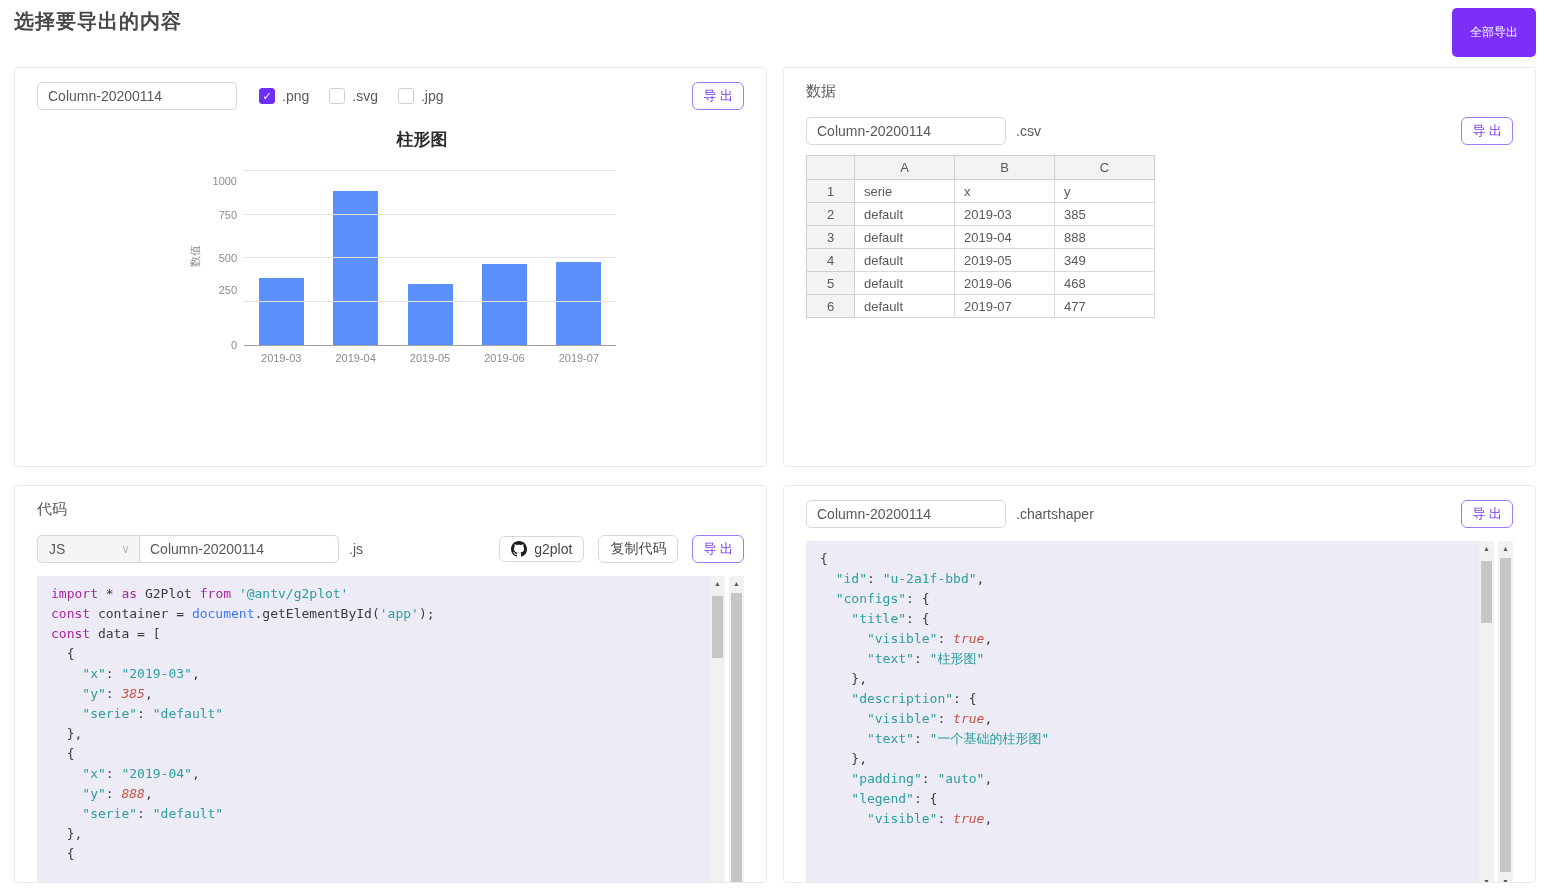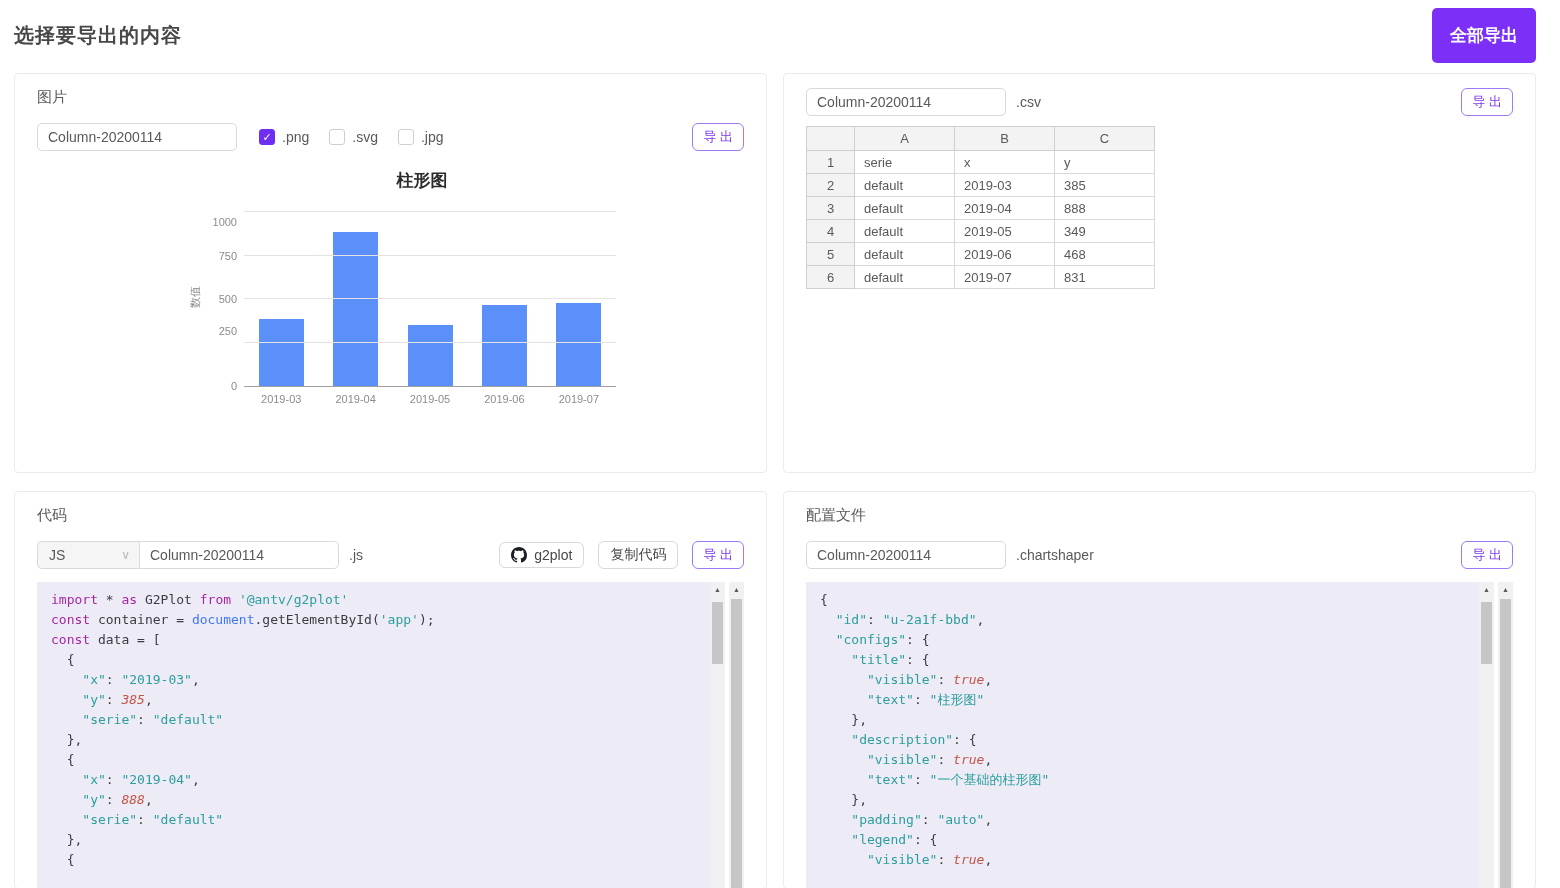--- a/index.html
+++ b/index.html
@@ -1,24 +1,24 @@
 <!DOCTYPE html>
 <html><head>
 <meta charset="utf-8">
 <style>
   * { box-sizing: border-box; }
   html,body { margin:0; padding:0; background:#fff; width:1560px; height:888px; overflow:hidden;
     font-family:"Liberation Sans","DejaVu Sans",sans-serif; }
   .page { padding:0 24px 0 14px; }
 
   
-  .hdr { display:flex; justify-content:space-between; align-items:center; padding:8px 0 10px 0; }
+  .hdr { display:flex; justify-content:space-between; padding:8px 0 10px 0; }
   .hdr h1 { margin:0; font-size:20px; font-weight:600; color:#474747; letter-spacing:1px; }
   .btn-primary { background:#7b2ff7; color:#fff; border:none; border-radius:5px; padding:16px 18px;
-    font-size:17px; cursor:pointer; font-family:inherit;font-weight:bold; }
+    font-size:12px; cursor:pointer; font-family:inherit; }
 
   
   .grid { display:grid; grid-template-columns:1fr 1fr; grid-template-rows:400px 398px; gap:18px 16px; }
   .panel { border:1px solid #ebebeb; border-radius:4px; background:#fff; padding:14px 22px 16px 22px; overflow:hidden; }
   .panel-title { font-size:15px; color:#595959; margin-bottom:16px; }
 
   
   .controls { display:flex; align-items:center; }
   .txt-input { height:28px; width:200px; border:1px solid #d9d9d9; border-radius:5px; padding:0 10px;
     font-size:14px; color:#595959; font-family:inherit; outline:none; }
@@ -92,21 +92,20 @@
 <div class="page">
 
   <div class="hdr">
     <h1>选择要导出的内容</h1>
     <button class="btn-primary">全部导出</button>
   </div>
 
   <div class="grid">
 
     <div class="panel">
-      <div class="panel-title">图片</div>
       <div class="controls">
         <input class="txt-input" value="Column-20200114" style="">
         <div class="formats">
             <label class="fmt">
               <span class="cb on">✓</span>
               <span>.png</span>
             </label>
             <label class="fmt">
               <span class="cb"></span>
               <span>.svg</span>
@@ -161,20 +160,21 @@
                 <div class="xlab">2019-05</div>
                 <div class="xlab">2019-06</div>
                 <div class="xlab">2019-07</div>
               </div>
           </div>
         </div>
       </div>
     </div>
 
     <div class="panel">
+      <div class="panel-title">数据</div>
       <div class="controls">
         <input class="txt-input" value="Column-20200114" style="">
         <span class="ext">.csv</span>
         <button class="btn-outline">导 出</button>
       </div>
       <table class="data-table">
           <thead>
             <tr>
               <th></th>
               <th>A</th>
@@ -210,21 +210,21 @@
             <tr>
               <td class="rn">5</td>
               <td>default</td>
               <td>2019-06</td>
               <td>468</td>
             </tr>
             <tr>
               <td class="rn">6</td>
               <td>default</td>
               <td>2019-07</td>
-              <td>831</td>
+              <td>477</td>
             </tr>
           </tbody>
         </table>
     </div>
 
     <div class="panel">
       <div class="panel-title">代码</div>
       <div class="controls">
         <div class="lang-select">
           <span>JS</span>
@@ -251,21 +251,20 @@
         <div class="sb-gap"></div>
         <div class="sb">
           <div class="ar up">▲</div>
           <div class="thumb t2"></div>
           <div class="ar dn">▼</div>
         </div>
       </div>
     </div>
 
     <div class="panel">
-      <div class="panel-title">配置文件</div>
       <div class="controls">
         <input class="txt-input" value="Column-20200114" style="">
         <span class="ext">.chartshaper</span>
         <button class="btn-outline">导 出</button>
       </div>
       <div class="code-wrap">
         <pre class="code"><div class="cl"><span class="tk-pl">{</span></div><div class="cl"><span class="tk-str">  "id"</span><span class="tk-pl">: </span><span class="tk-str">"u-2a1f-bbd"</span><span class="tk-pl">,</span></div><div class="cl"><span class="tk-str">  "configs"</span><span class="tk-pl">: {</span></div><div class="cl"><span class="tk-str">    "title"</span><span class="tk-pl">: {</span></div><div class="cl"><span class="tk-str">      "visible"</span><span class="tk-pl">: </span><span class="tk-num">true</span><span class="tk-pl">,</span></div><div class="cl"><span class="tk-str">      "text"</span><span class="tk-pl">: </span><span class="tk-str">"柱形图"</span></div><div class="cl"><span class="tk-pl">    },</span></div><div class="cl"><span class="tk-str">    "description"</span><span class="tk-pl">: {</span></div><div class="cl"><span class="tk-str">      "visible"</span><span class="tk-pl">: </span><span class="tk-num">true</span><span class="tk-pl">,</span></div><div class="cl"><span class="tk-str">      "text"</span><span class="tk-pl">: </span><span class="tk-str">"一个基础的柱形图"</span></div><div class="cl"><span class="tk-pl">    },</span></div><div class="cl"><span class="tk-str">    "padding"</span><span class="tk-pl">: </span><span class="tk-str">"auto"</span><span class="tk-pl">,</span></div><div class="cl"><span class="tk-str">    "legend"</span><span class="tk-pl">: {</span></div><div class="cl"><span class="tk-str">      "visible"</span><span class="tk-pl">: </span><span class="tk-num">true</span><span class="tk-pl">,</span></div></pre>
         <div class="sb">
           <div class="ar up">▲</div>
           <div class="thumb t1"></div>

